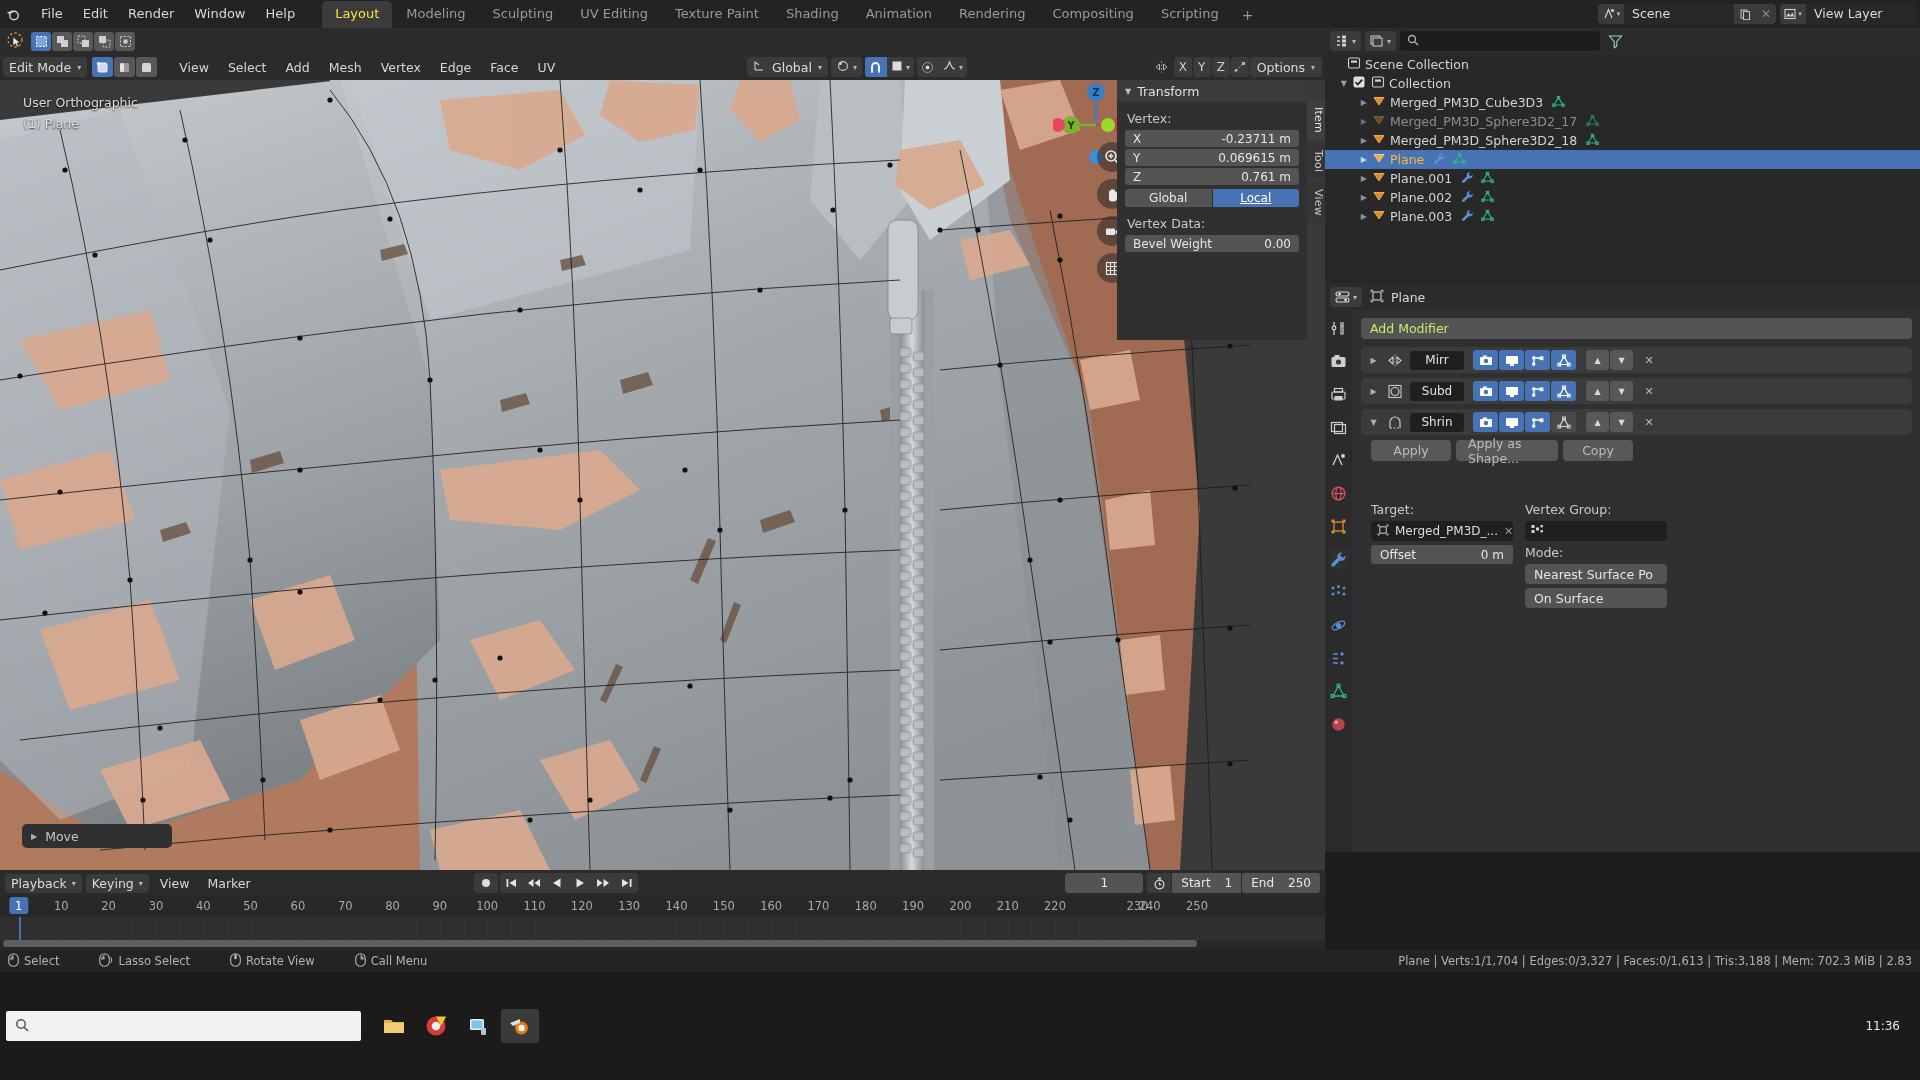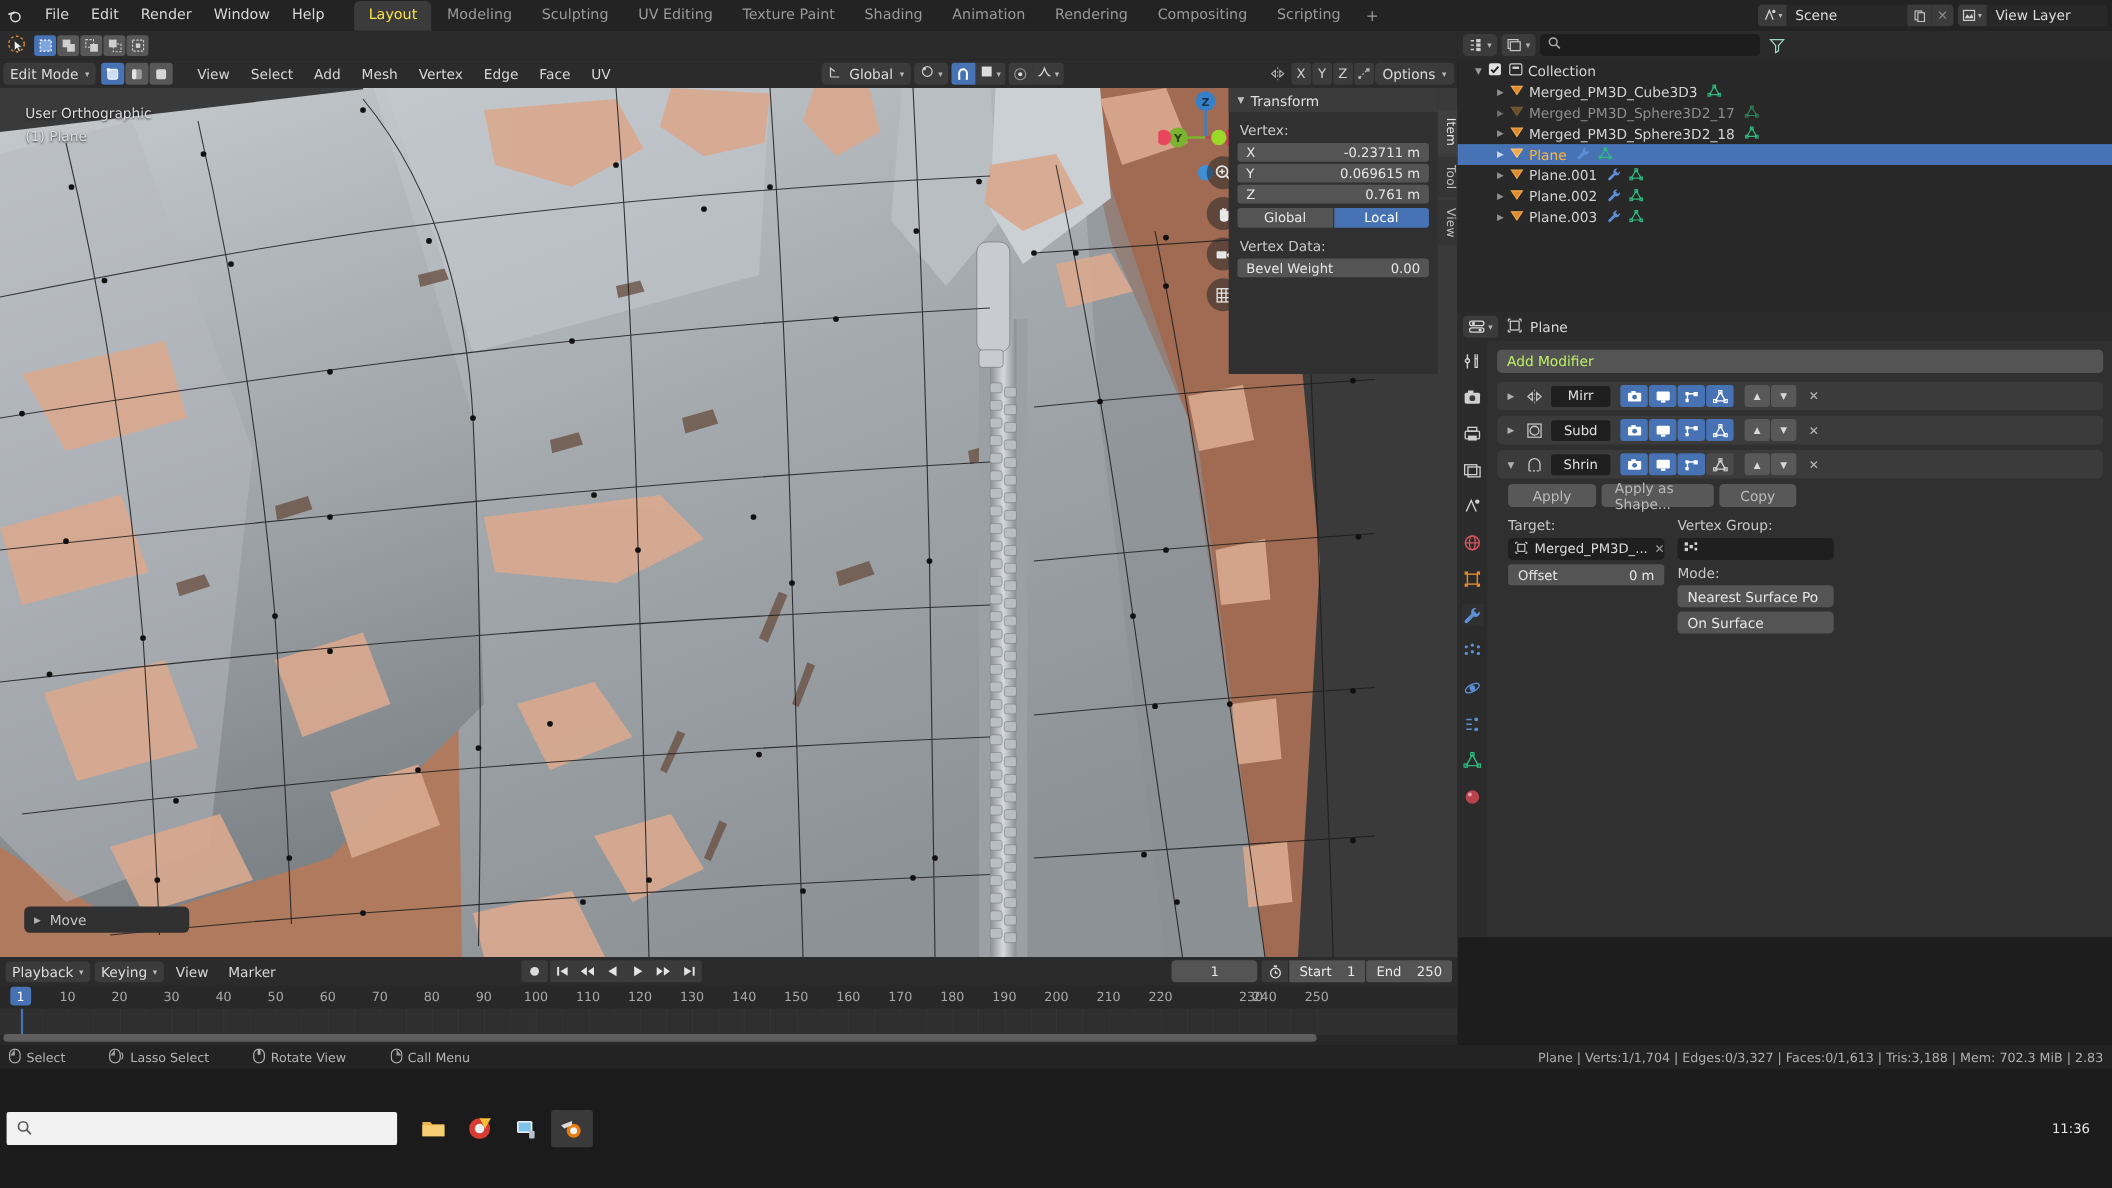--- a/index.html
+++ b/index.html
@@ -175,21 +175,21 @@
     align-items: center; justify-content: space-between; padding: 0 8px;
     margin-bottom: 2px; font-size: 12px; color: #e6e6e6;
   }
   .np-row .k { color: #e6e6e6; }
   .np-seg { display: flex; gap: 1px; margin-top: 4px; }
   .np-seg div {
     flex: 1; height: 18px; background: #545454; display: flex; align-items: center;
     justify-content: center; font-size: 12px; color: #e8e8e8;
   }
   .np-seg div:first-child { border-radius: 3px 0 0 3px; }
-  .np-seg div:last-child { border-radius: 0 3px 3px 0; }
+  .np-seg div:last-child { border-radius: 0 3px 3px 0; text-decoration: underline; }
   .np-seg div.on { background: #4772b3; color: #fff; }
 
   
   .outliner {
     position: absolute; left: 1325px; top: 28px; width: 595px; height: 256px;
     background: #282828;
   }
   .ol-header {
     height: 26px; background: #2b2b2b; display: flex; align-items: center;
     gap: 4px; padding: 0 5px;
@@ -270,21 +270,21 @@
     color:#d8d8d8; font-size: 8px;
   }
   .mod-x { width: 22px; height:20px; display:flex; align-items:center; justify-content:center; color:#b8b8b8; font-size:11px; }
   .apply-row { display: flex; gap: 5px; margin: 3px 0 9px 10px; }
   .ap-btn {
     height: 21px; background: #585858; border-radius: 4px; display: flex;
     align-items: center; justify-content: center; font-size: 12.5px; color: #bcbcbc;
     padding: 0 12px;
   }
   .sw-cols { display: flex; gap: 12px; padding-left: 10px; }
-  .sw-col { width: 142px; }
+  .sw-col { width: 142px; margin-top: 32px; }
   .sw-lbl { font-size: 12.5px; color: #c9c9c9; margin-bottom: 4px; }
   .sw-field {
     height: 20px; background: #1f1f1f; border-radius: 4px; display: flex;
     align-items: center; gap: 6px; padding: 0 6px; font-size: 12px; color: #dcdcdc;
     margin-bottom: 4px;
   }
   .sw-field .x { margin-left: auto; color: #9a9a9a; font-size: 11px; }
   .sw-num {
     height: 19px; background: #545454; border-radius: 3px; display: flex;
     align-items: center; justify-content: space-between; padding: 0 9px;
@@ -943,20 +943,30 @@
         <input type="text" placeholder="" style="">
       </div>
       <div class="ol-filter">
         <svg width="15" height="15" viewBox="0 0 15 15">
             <path d="M1.5 2h12l-4.7 5.4v4.8l-2.6 1.6V7.4Z" fill="none" stroke="#9dd6c9" stroke-width="1.1"></path>
           </svg>
       </div>
     </div>
     <div class="ol-rows">
 
+      <div class="ol-row">
+        <span style="width:22px"></span>
+        <span>
+          <svg width="14" height="14" viewBox="0 0 14 14">
+              <rect x="1.5" y="2" width="11" height="10" rx="1.5" fill="none" stroke="#cfcfcf" stroke-width="1.1"></rect>
+              <rect x="4" y="4.5" width="6" height="2.2" fill="#cfcfcf"></rect>
+            </svg>
+        </span>
+        <span class="ol-name">Scene Collection</span>
+      </div>
 
       <div class="ol-row">
         <span style="width:22px;text-align:right;color:#9a9a9a;font-size:8px">▼</span>
         <span style="margin-left:6px">
           <svg width="12" height="12" viewBox="0 0 12 12">
               <rect x="0.5" y="0.5" width="11" height="11" rx="2" fill="#e0e0e0"></rect>
               <path d="M2.6 6.2l2.2 2.4 4.4-5" fill="none" stroke="#1d1d1d" stroke-width="1.7"></path>
             </svg>
         </span>
         <span style="margin-left:6px">

